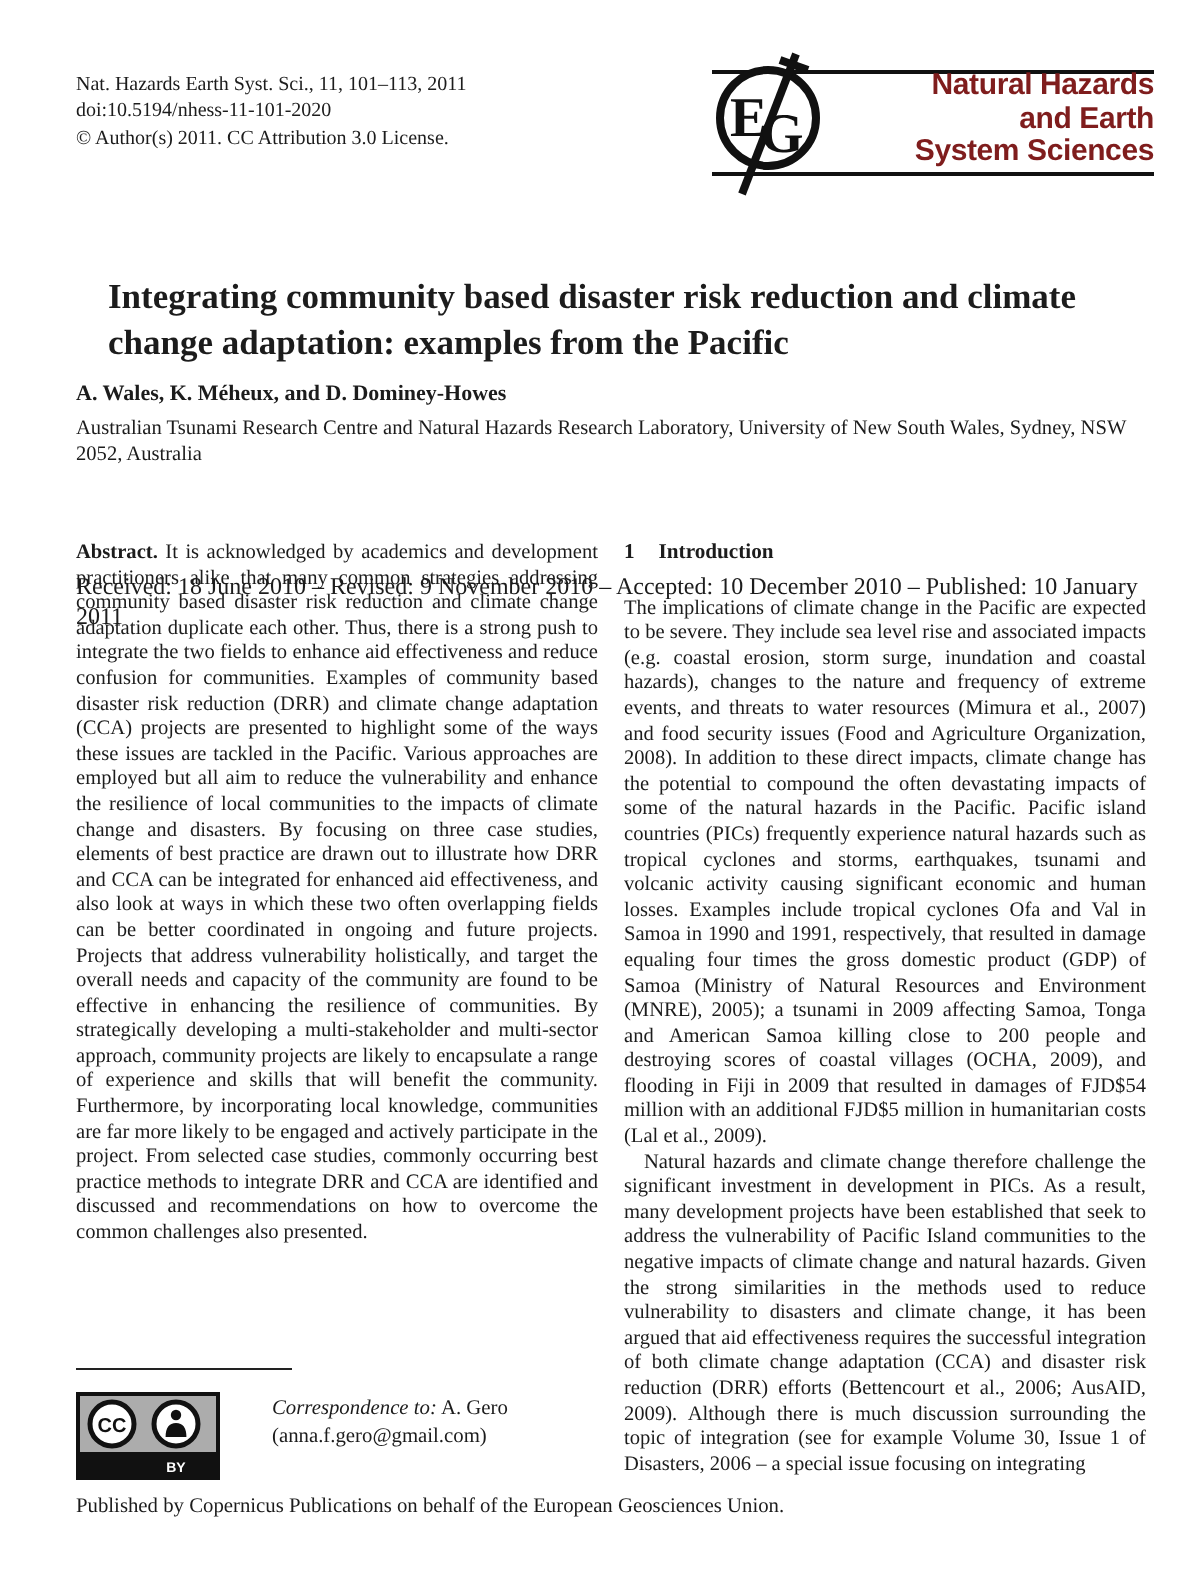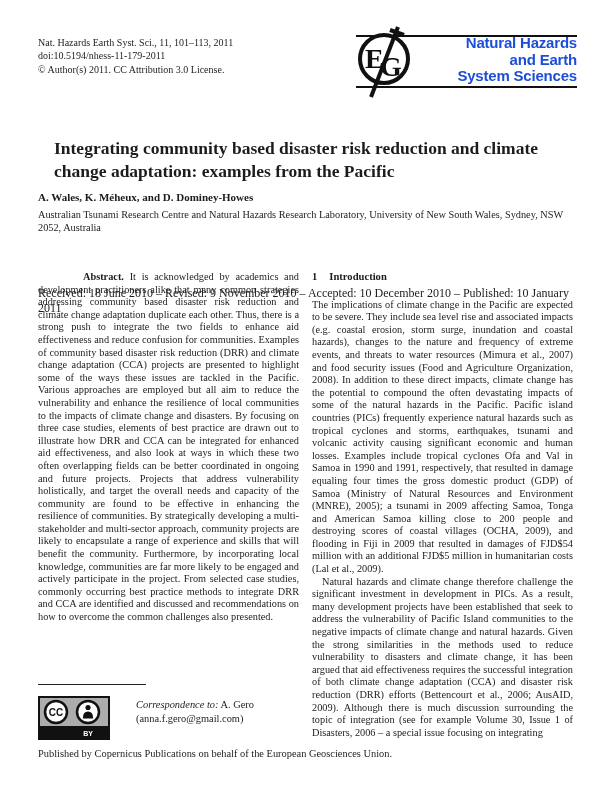--- a/index.html
+++ b/index.html
@@ -26,21 +26,21 @@
   .rule.top{top:7px;}
   .rule.bottom{top:58px;}
   .globe{
     position:absolute;left:1px;top:-4px;z-index:2;
   }
   .journal-name{
     position:absolute;right:0;top:7px;z-index:3;
     text-align:right;
     font-family:"Liberation Sans", sans-serif;
     font-weight:700;font-size:15px;line-height:16.5px;
-    letter-spacing:-0.2px;color:#1d4ed8;
+    letter-spacing:-0.2px;color:#7f1d1d;
   }
   
   .paper-title{
     position:absolute;left:54px;top:137px;width:532px;
     font-size:17.5px;font-weight:700;line-height:23px;
   }
   .authors{
     position:absolute;left:38px;top:191px;width:532px;
     font-size:11px;font-weight:700;
   }
@@ -54,21 +54,21 @@
     margin-top:45px;
   }
   
   .col{
     position:absolute;top:271px;
     font-size:10.3px;line-height:12.6px;
     text-align:justify;
   }
   .col.left{left:38px;width:261px;}
   .col.right{left:312px;width:261px;}
-  .abstract-label{font-weight:700;margin-left:45px;}
+  .abstract-label{font-weight:700;}
   .section-heading{
     font-weight:700;font-size:10.6px;
     text-align:left;margin:0 0 15px 0;
   }
   .section-heading .sec-num{margin-right:12px;}
   .para{margin:0;}
   .para.indent{text-indent:10px;}
   
   .corr-rule{
     position:absolute;left:38px;top:684px;width:108px;height:1px;background:#222;
@@ -84,21 +84,21 @@
     font-size:10.4px;
   }
 </style>
 </head>
 <body>
 
 <div class="page">
 
   <div class="header-left">
     <div>Nat. Hazards Earth Syst. Sci., 11, 101–113, 2011</div>
-    <div>doi:10.5194/nhess-11-179-2011</div>
+    <div>doi:10.5194/nhess-11-101-2020</div>
     <div>© Author(s) 2011. CC Attribution 3.0 License.</div>
   </div>
 
   <div class="header-right">
     <div class="rule top"></div>
     <div class="rule bottom"></div>
     <svg class="globe" width="62" height="76" viewBox="0 0 62 76">
       <circle cx="27" cy="35" r="24" fill="#ffffff" stroke="#111" stroke-width="4"></circle>
       <line x1="41" y1="3" x2="14" y2="73" stroke="#111" stroke-width="4"></line>
       <line x1="33" y1="6" x2="47" y2="11" stroke="#111" stroke-width="4"></line>

